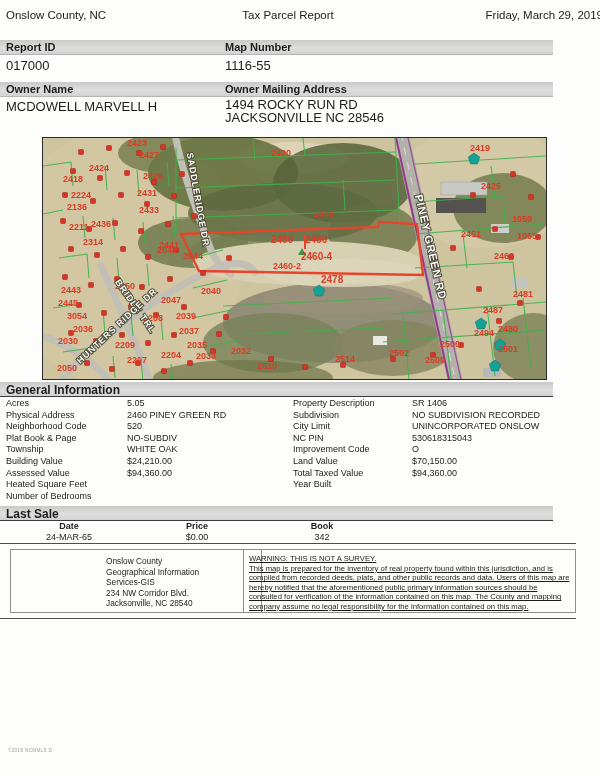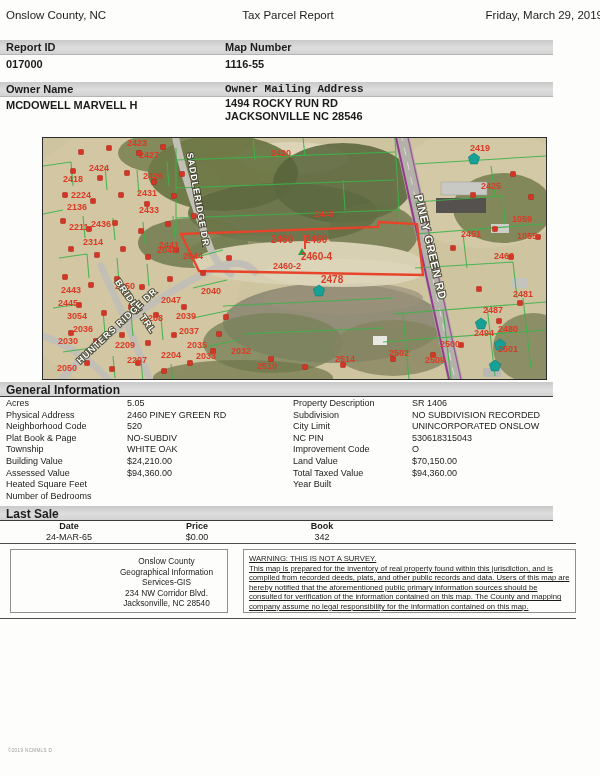--- a/index.html
+++ b/index.html
@@ -4,32 +4,32 @@
 <style>
   html,body{margin:0;padding:0;background:#ffffff;}
   #page{position:relative;width:600px;height:776px;background:#fdfdfc;overflow:hidden;
         font-family:"Liberation Sans",sans-serif;color:#1c1c1c;}
   .hdr{position:absolute;top:9px;font-size:11.5px;font-weight:normal;white-space:nowrap;}
   .bar{position:absolute;left:0;width:553px;height:14px;
        background:linear-gradient(180deg,#c9c9c9,#dedede 55%,#d2d2d2);
        border-bottom:1px solid #b5b5b5;}
   .bar.dark{border-bottom:1.6px solid #3a3a3a;}
   .bar .lbl{position:absolute;top:1px;font-size:11px;font-weight:bold;}
-  .val{position:absolute;font-size:11px;font-weight:bold;white-space:nowrap;}
+  .val{position:absolute;font-size:13px;font-weight:normal;white-space:nowrap;}
   .gi-row{height:11.6px;line-height:11.6px;font-size:9px;white-space:nowrap;}
   .gi-col{position:absolute;}
   .gi-lbl{font-weight:normal;}
   .ls-col{position:absolute;text-align:center;font-size:9px;line-height:11px;}
   .ls-lbl{font-weight:bold;}
   #mapbox{position:absolute;left:42px;top:137px;width:503px;height:241px;
           border:1px solid #2b2b2b;background:#cfc4a0;}
   #footer-rule-top{position:absolute;left:0;top:543px;width:576px;height:0;border-top:1.2px solid #4d4d4d;}
   #footer-rule-bot{position:absolute;left:0;top:618px;width:576px;height:0;border-top:1.6px solid #4d4d4d;}
-  #gis-box{position:absolute;left:10px;top:549px;width:218px;height:64px;border:1px solid #8f8f8f;
-           font-size:8.3px;line-height:10.6px;padding-top:6px;box-sizing:border-box;text-align:center;}
+  #gis-box{position:absolute;left:10px;top:549px;width:252px;height:64px;border:1px solid #8f8f8f;
+           font-size:8.3px;line-height:10.6px;padding-top:6px;box-sizing:border-box;}
   #gis-box .addr{margin-left:95px;}
   #warn-box{position:absolute;left:243px;top:549px;width:333px;height:64px;border:1px solid #8f8f8f;
             font-size:7.7px;line-height:9.6px;padding:4px 5px;box-sizing:border-box;text-decoration:underline;}
   #warn-title{font-weight:normal;}
   #watermark{position:absolute;left:8px;top:748px;font-size:4.5px;color:#9a9a9a;
              filter:blur(0.3px);letter-spacing:0.4px;}
   
   .plabel{fill:#da3b26;font-family:"Liberation Sans",sans-serif;font-weight:bold;}
   .slabel{fill:#ffffff;stroke:#4a4a33;stroke-width:2px;paint-order:stroke;
           font-family:"Liberation Sans",sans-serif;font-weight:bold;letter-spacing:1px;
@@ -46,21 +46,21 @@
 
   <div class="bar" style="top:40px;">
     <span class="lbl" style="left:6px;">Report ID</span>
     <span class="lbl" style="left:225px;">Map Number</span>
   </div>
   <div class="val" style="left:6px;top:58px;">017000</div>
   <div class="val" style="left:225px;top:58px;">1116-55</div>
 
   <div class="bar" style="top:82px;">
     <span class="lbl" style="left:6px;">Owner Name</span>
-    <span class="lbl" style="left:225px;font-family:Liberation Mono, monospace;">Owner Mailing Address</span>
+    <span class="lbl" style="left:225px;">Owner Mailing Address</span>
   </div>
   <div class="val" style="left:6px;top:99px;">MCDOWELL MARVELL H</div>
   <div class="val" style="left:225px;top:97px;">1494 ROCKY RUN RD</div>
   <div class="val" style="left:225px;top:110px;">JACKSONVILLE NC 28546</div>
 
   <div id="mapbox">
     <svg id="mapsvg" width="503" height="241" viewBox="0 0 503 241">
 
       <rect x="0" y="0" width="503" height="241" fill="#cfc4a0"></rect>
       <ellipse cx="80" cy="120" rx="120" ry="130" fill="#d3c8a4" opacity="0.8"></ellipse>

